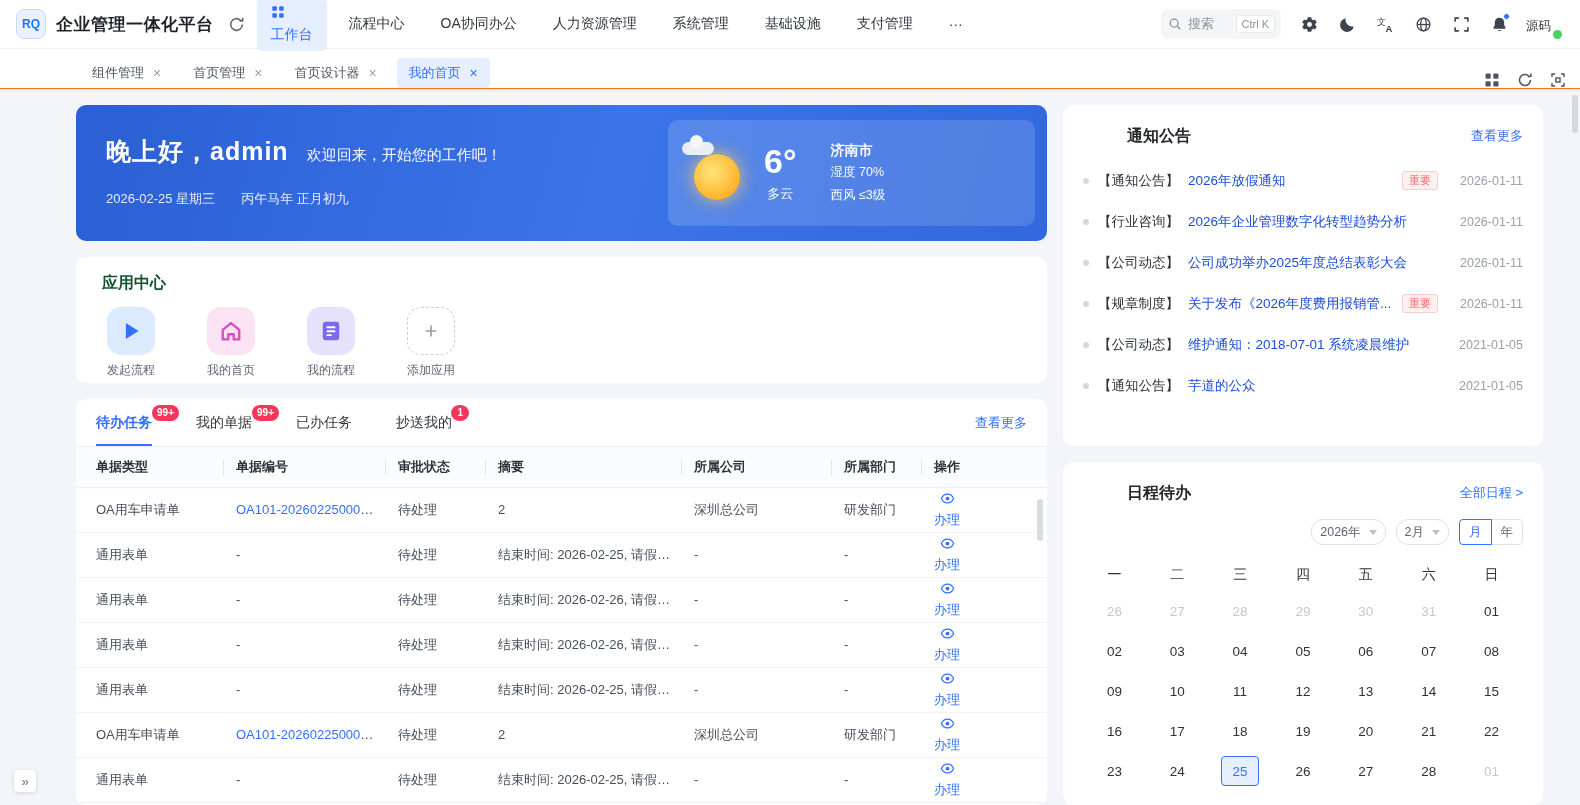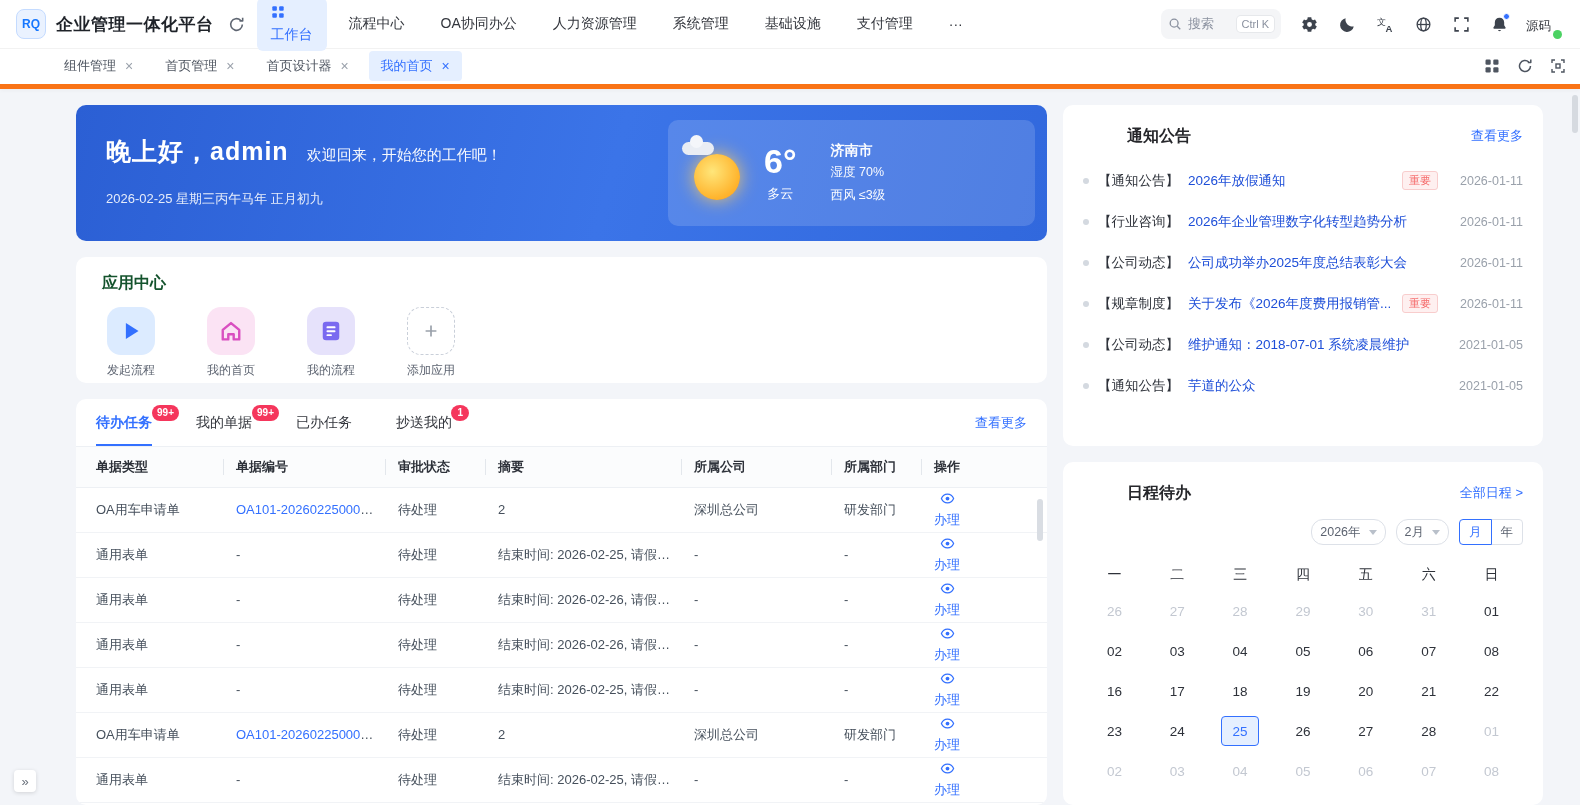--- a/index.html
+++ b/index.html
@@ -21,41 +21,41 @@
 .search-kbd { background:#fff; border-radius:4px; font-size:11px; color:#8a919f; padding:2px 5px; box-shadow:0 0 0 1px #e6e8eb; white-space:nowrap; }
 .hicons { display:flex; align-items:center; gap:21px; margin-left:20px; color:#3d434d; }
 .hicon { position:relative; display:flex; cursor:pointer; }
 .hicon svg { width:17px; height:17px; }
 .bell-dot { position:absolute; top:-3px; right:-2px; width:7px; height:7px; border-radius:50%; background:var(--accent,#3370ff); border:1px solid #fff; }
 .user { display:flex; align-items:flex-start; gap:2px; margin-left:18px; cursor:pointer; }
 .user-name { font-size:12.5px; color:#33363d; padding-top:8px; }
 .user-dot { width:9px; height:9px; border-radius:50%; background:#4cd263; margin-top:20px; }
 
 
-.tabbar { height:41px; background:#fff; display:flex; align-items:center; padding:0 14px 0 52px; border-bottom:5px solid #f97316; position:relative; z-index:4; box-shadow:0 2px 4px rgba(0,0,0,.03); }
+.tabbar { height:41px; background:#fff; display:flex; align-items:flex-end; padding:0 14px 0 80px; border-bottom:1px solid #f97316; position:relative; z-index:4; box-shadow:0 2px 4px rgba(0,0,0,.03); }
 .tab-list { display:flex; align-items:center; }
 .tab { display:flex; align-items:center; gap:9px; font-size:13px; color:#4e5560; padding:6px 12px; border-radius:4px; margin-right:8px; cursor:pointer; white-space:nowrap; }
 .tab .x { font-size:14px; color:#9aa1ab; line-height:1; }
 .tab.active { background:#e5efff; color:var(--accent,#3370ff); }
 .tab.active .x { color:var(--accent,#3370ff); }
 .tab-tools { margin-left:auto; display:flex; align-items:center; gap:17px; color:#4e5560; }
 .tab-tools svg { width:16px; height:16px; }
 
 
 .main { display:flex; gap:16px; padding:16px 37px 0 76px; height:716px; }
 .col-left { width:971px; display:flex; flex-direction:column; gap:16px; flex-shrink:0; }
 .col-right { width:480px; display:flex; flex-direction:column; gap:16px; flex-shrink:0; }
 .card { background:#fff; border-radius:10px; }
 
 
 .banner { height:136px; flex-shrink:0; border-radius:10px; background:linear-gradient(105deg,#2b5fd4 0%,#3b74e8 55%,#3168dd 100%); position:relative; color:#fff; padding:30px 0 0 30px; overflow:hidden; }
 .greet-row { display:flex; align-items:baseline; gap:18px; }
 .greet { font-size:25px; font-weight:bold; letter-spacing:1px; }
 .welcome { font-size:15px; opacity:.96; }
-.date-row { margin-top:22px; font-size:13px; opacity:.88; display:flex; }
+.date-row { margin-top:22px; font-size:13px; opacity:.88; display:flex; gap:26px; }
 .weather { position:absolute; top:15px; right:12px; width:367px; height:106px; background:rgba(255,255,255,.15); border-radius:10px; display:flex; align-items:center; padding:0 24px 0 16px; }
 .sun-wrap { width:70px; height:74px; position:relative; flex-shrink:0; }
 .sun { position:absolute; left:10px; top:18px; width:46px; height:46px; border-radius:50%; background:radial-gradient(circle at 40% 38%,#ffe67a,#ffb42d 68%,#ff9d1f); box-shadow:0 0 18px rgba(255,205,90,.85); }
 .cloud { position:absolute; left:-2px; top:6px; width:32px; height:13px; background:#e9edf4; border-radius:8px; z-index:2; }
 .cloud:before { content:""; position:absolute; left:8px; top:-7px; width:13px; height:13px; background:#f4f6fa; border-radius:50%; }
 .temp-block { text-align:center; margin-left:10px; }
 .temp { font-size:34px; font-weight:bold; line-height:1; }
 .cond { font-size:13px; margin-top:7px; }
 .city-block { margin-left:34px; font-size:12.5px; line-height:1.85; opacity:.97; }
 .city { font-size:14px; font-weight:bold; line-height:1.6; }
@@ -630,20 +630,43 @@
               </div>
               <div class="cal-cell">
                 <span>07</span>
               </div>
               <div class="cal-cell">
                 <span>08</span>
               </div>
             </div>
             <div class="cal-week">
               <div class="cal-cell">
+                <span>09</span>
+              </div>
+              <div class="cal-cell">
+                <span>10</span>
+              </div>
+              <div class="cal-cell">
+                <span>11</span>
+              </div>
+              <div class="cal-cell">
+                <span>12</span>
+              </div>
+              <div class="cal-cell">
+                <span>13</span>
+              </div>
+              <div class="cal-cell">
+                <span>14</span>
+              </div>
+              <div class="cal-cell">
+                <span>15</span>
+              </div>
+            </div>
+            <div class="cal-week">
+              <div class="cal-cell">
                 <span>16</span>
               </div>
               <div class="cal-cell">
                 <span>17</span>
               </div>
               <div class="cal-cell">
                 <span>18</span>
               </div>
               <div class="cal-cell">
                 <span>19</span>

